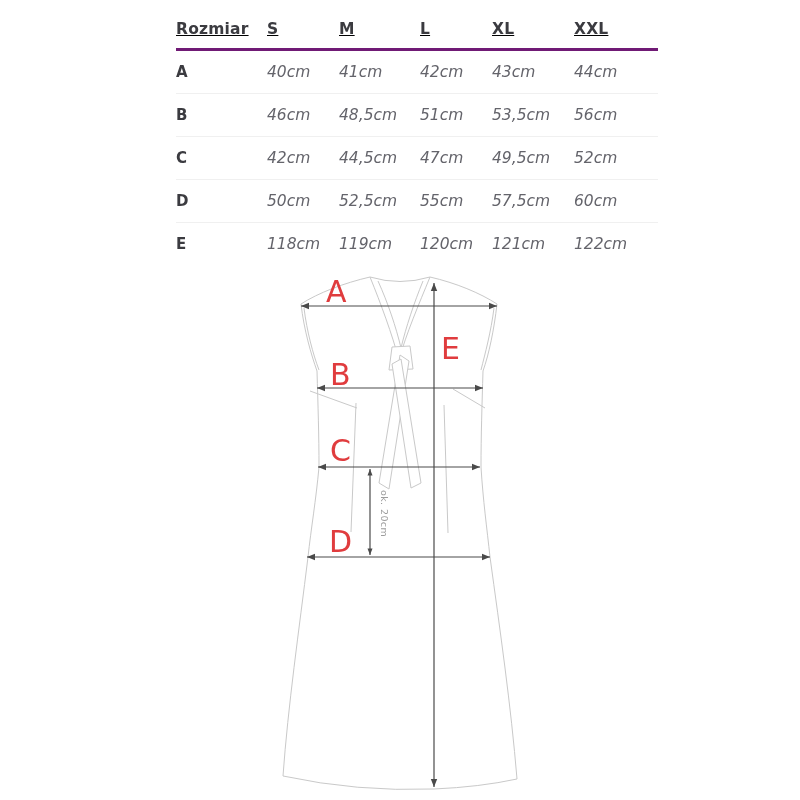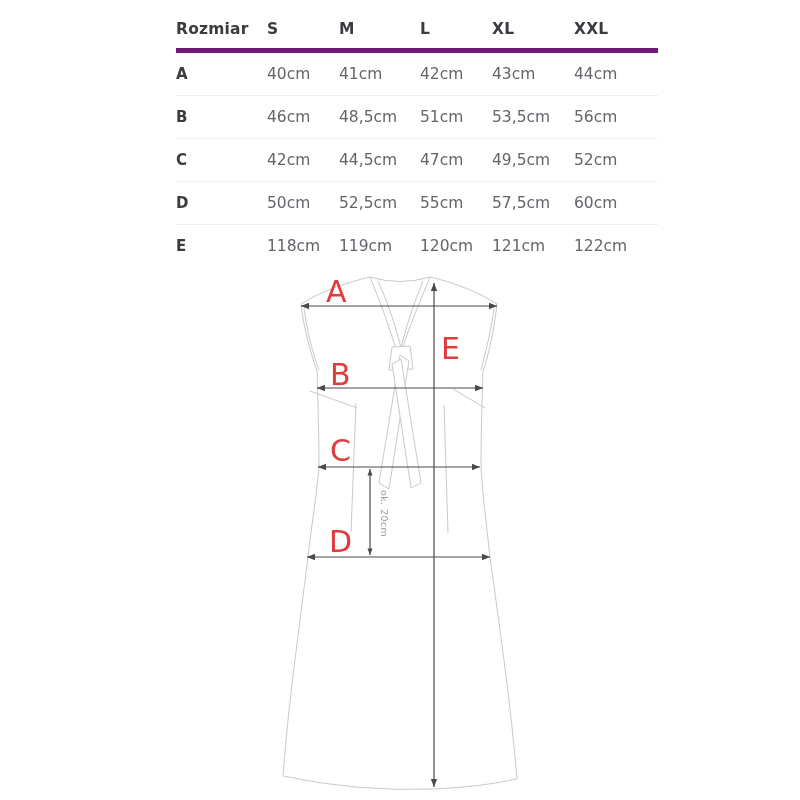--- a/index.html
+++ b/index.html
@@ -16,25 +16,25 @@
   }
   
   .size-table{position:absolute;left:176px;top:10px;width:482px;}
   .trow{
     display:grid;
     grid-template-columns:91px 72px 81px 72px 82px 80px;
     align-items:center;
     height:42px;
     border-bottom:1px solid #f0f0f0;
   }
-  .trow.header{height:38px;border-bottom:5px solid #701a75;}
+  .trow.header{height:38px;border-bottom:3px solid #701a75;text-decoration:underline;}
   .trow:last-child{border-bottom:none;}
   .hcell{font-weight:bold;font-size:15.5px;color:#3b3b40;letter-spacing:.2px;}
   .lcell{font-weight:bold;font-size:15px;color:#3b3b40;}
-  .vcell{font-size:15.5px;color:#64646b;}
+  .vcell{font-size:15.5px;color:#64646b;font-style:italic;}
   
   .diagram-svg{position:absolute;left:0;top:0;pointer-events:none;}
   .outline{fill:none;stroke:var(--outline);stroke-width:1;}
   .outline-fill{fill:#ffffff;stroke:var(--outline);stroke-width:1;}
   .measure{stroke:var(--measure);stroke-width:1.2;fill:none;}
   .arrow{fill:var(--measure);stroke:none;}
   .mlabel{
     font-family:"DejaVu Sans","Liberation Sans",sans-serif;
     font-size:30px;fill:var(--red);
   }

